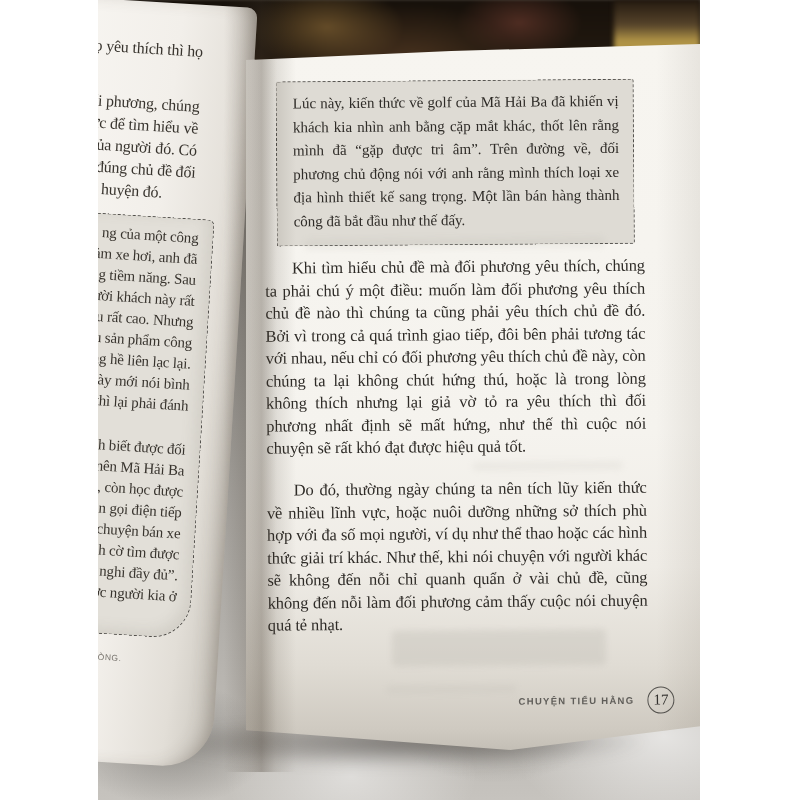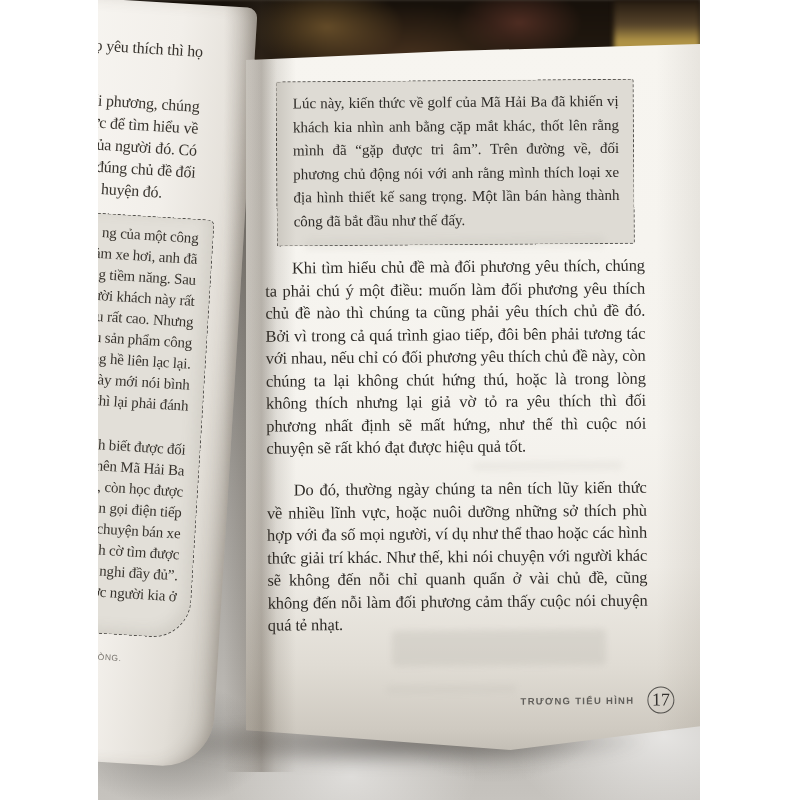--- a/index.html
+++ b/index.html
@@ -96,21 +96,21 @@
   .gs2 { left:226px; top:418px; width:150px; height:9px; opacity:.14; }
   .gs3 { left:144px; top:586px; width:214px; height:36px; opacity:.30; }
   .gs4 { left:138px; top:641px; width:130px; height:8px; opacity:.18; }
 
   .rp-footer { position:absolute; right:30px; top:644px; display:flex;
     align-items:center; gap:13px; }
   .rp-author { font-family:"Liberation Sans","DejaVu Sans",sans-serif;
     font-size:9.5px; letter-spacing:1.3px; color:#5f5d59; font-weight:bold; }
   .page-badge { width:27px; height:27px; border:1.5px solid #54524e; border-radius:50%;
     display:flex; align-items:center; justify-content:center;
-    font-size:18px; color:#33312e; background:transparent;text-align:right; }
+    font-size:15px; color:#33312e; background:transparent;text-align:right; }
 
   
   .gutter { position:absolute; left:126px; top:0; width:72px; height:772px;
     background:linear-gradient(90deg, rgba(62,52,40,0) 0%, rgba(62,52,40,.20) 38%,
       rgba(62,52,40,.30) 52%, rgba(62,52,40,.12) 72%, rgba(62,52,40,0) 100%);
     pointer-events:none; }
 </style>
 </head>
 <body>
 
@@ -166,21 +166,21 @@
         <p class="para para1">Khi tìm hiểu chủ đề mà đối phương yêu thích, chúng ta phải chú ý một điều: muốn làm đối phương yêu thích chủ đề nào thì chúng ta cũng phải yêu thích chủ đề đó. Bởi vì trong cả quá trình giao tiếp, đôi bên phải tương tác với nhau, nếu chỉ có đối phương yêu thích chủ đề này, còn chúng ta lại không chút hứng thú, hoặc là trong lòng không thích nhưng lại giả vờ tỏ ra yêu thích thì đối phương nhất định sẽ mất hứng, như thế thì cuộc nói chuyện sẽ rất khó đạt được hiệu quả tốt.</p>
 
         <div class="ghost-smudge gs2"></div>
 
         <p class="para para2">Do đó, thường ngày chúng ta nên tích lũy kiến thức về nhiều lĩnh vực, hoặc nuôi dưỡng những sở thích phù hợp với đa số mọi người, ví dụ như thể thao hoặc các hình thức giải trí khác. Như thế, khi nói chuyện với người khác sẽ không đến nỗi chỉ quanh quẩn ở vài chủ đề, cũng không đến nỗi làm đối phương cảm thấy cuộc nói chuyện quá tẻ nhạt.</p>
 
         <div class="ghost-smudge gs3"></div>
         <div class="ghost-smudge gs4"></div>
 
         <div class="rp-footer">
-          <span class="rp-author">TRƯƠNG TIỂU HÌNH</span>
+          <span class="rp-author">CHUYỆN TIỂU HẰNG</span>
           <span class="page-badge">17</span>
         </div>
 
       </div>
     </div>
 
     <div class="gutter"></div>
   </div>
 </div>
 

